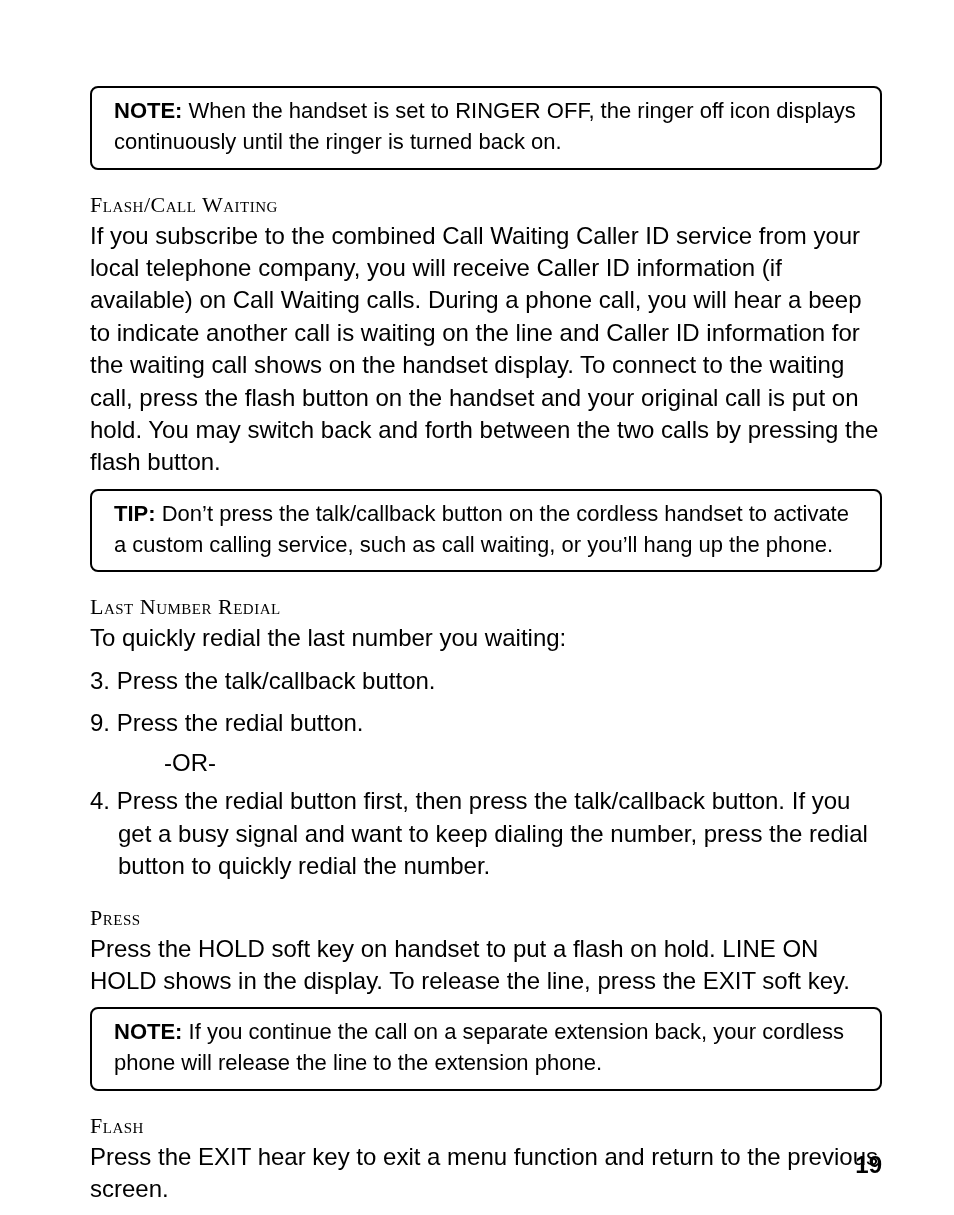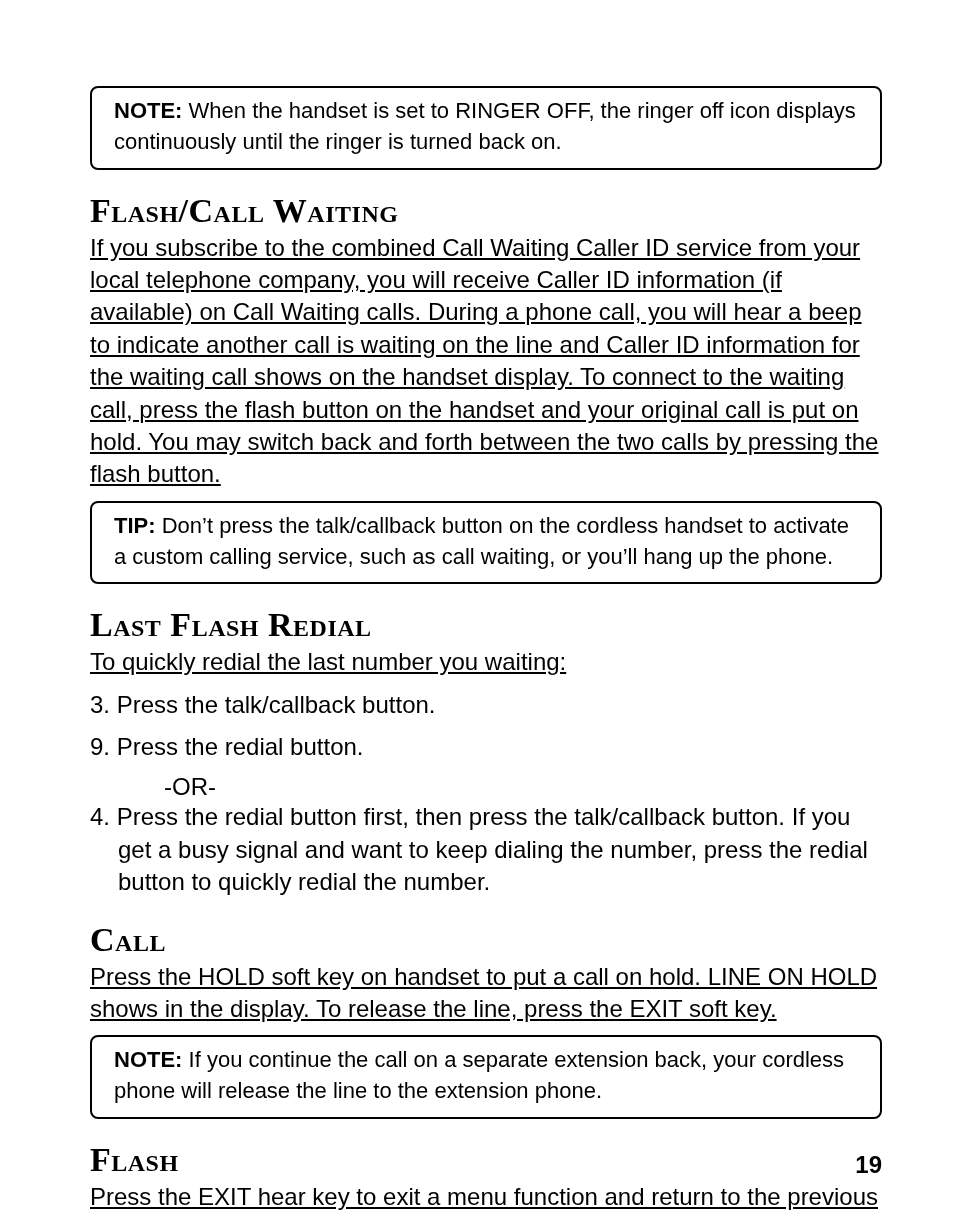--- a/index.html
+++ b/index.html
@@ -17,46 +17,45 @@
     border-radius: 8px;
     padding: 8px 22px 10px 22px;
     margin: 6px 0 14px 0;
     font-family: Liberation Sans, sans-serif;
     font-size: 22px;
     line-height: 1.4;
   }
   .note-box .lead { font-weight: bold; }
   .section-head {
     font-family: Georgia, 'Times New Roman', serif;
-    font-weight: bold;
-    font-size: 34px;
+    font-weight: normal;
+    font-size: 22px;
     margin-top: 22px;
     margin-bottom: 2px;
     letter-spacing: 0.5px;
     font-variant: small-caps;
   }
   .body-text {
     font-family: Arial, Helvetica, sans-serif;
     font-size: 24px;
     line-height: 1.35;
     margin-bottom: 10px;
-    text-decoration: underline;
   }
   .list-item {
     font-family: Arial, Helvetica, sans-serif;
     font-size: 24px;
     line-height: 1.35;
     margin-bottom: 10px;
     padding-left: 28px;
     text-indent: -28px;
   }
   .or-line {
     font-family: Arial, Helvetica, sans-serif;
     font-size: 24px;
-    margin: 4px 0 0 74px;
+    margin: 4px 0 8px 74px;
   }
   .page-num {
     position: absolute;
     bottom: 36px;
     right: 72px;
     font-family: Arial, Helvetica, sans-serif;
     font-weight: bold;
     font-size: 24px;
   }
 </style>
@@ -67,29 +66,29 @@
   <span class="lead">NOTE:</span><span> When the handset is set to RINGER OFF, the ringer off icon displays continuously until the ringer is turned back on.</span>
 </div>
 
 <div class="section-head">Flash/Call Waiting</div>
 <div class="body-text">If you subscribe to the combined Call Waiting Caller ID service from your local telephone company, you will receive Caller ID information (if available) on Call Waiting calls. During a phone call, you will hear a beep to indicate another call is waiting on the line and Caller ID information for the waiting call  shows on the handset display. To connect to the waiting call, press the flash button on the handset and your original call is put on hold. You may switch back and forth between the two calls by pressing the flash button.</div>
 
 <div class="note-box">
   <span class="lead">TIP:</span><span> Don’t press the talk/callback button on the cordless handset to activate a custom calling service, such as call waiting, or you’ll hang up the phone.</span>
 </div>
 
-<div class="section-head">Last Flash Redial</div>
+<div class="section-head">Last Number Redial</div>
 <div class="body-text">To quickly redial the last number you waiting:</div>
 <div class="list-item">3. Press the talk/callback button.</div>
 <div class="list-item">9. Press the redial button.</div>
 <div class="or-line">-OR-</div>
 <div class="list-item">4. Press the redial button first, then press the talk/callback button. If you get a busy signal and want to keep dialing the number, press the redial button to quickly redial the number.</div>
 
-<div class="section-head">Call</div>
-<div class="body-text">Press the HOLD soft key on handset to put a call on hold. LINE ON HOLD shows in the display. To release the line, press the EXIT soft key.</div>
+<div class="section-head">Press</div>
+<div class="body-text">Press the HOLD soft key on handset to put a flash on hold. LINE ON HOLD shows in the display. To release the line, press the EXIT soft key.</div>
 
 <div class="note-box">
   <span class="lead">NOTE:</span><span> If you continue the call on a separate extension back, your cordless phone will release the line to the extension phone.</span>
 </div>
 
 <div class="section-head">Flash</div>
 <div class="body-text">Press the EXIT hear key to exit a menu function and return to the previous screen.</div>
 
 <div class="page-num">19</div>
 

